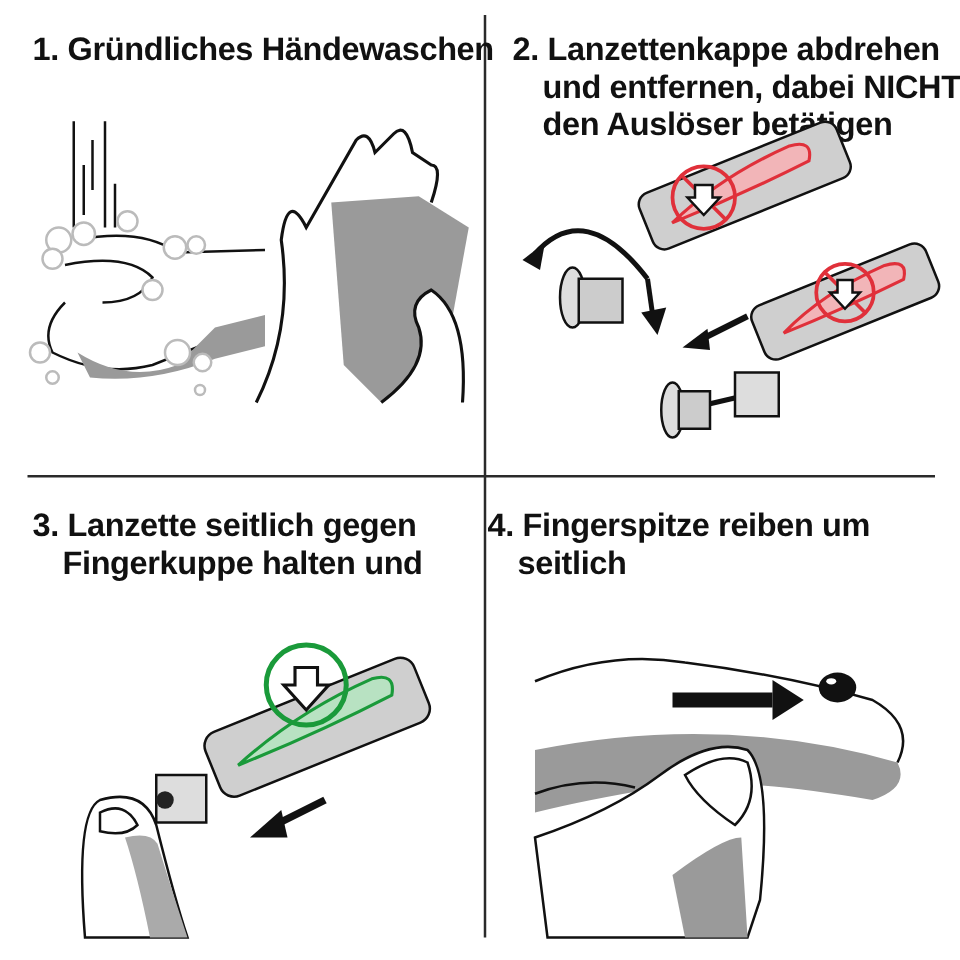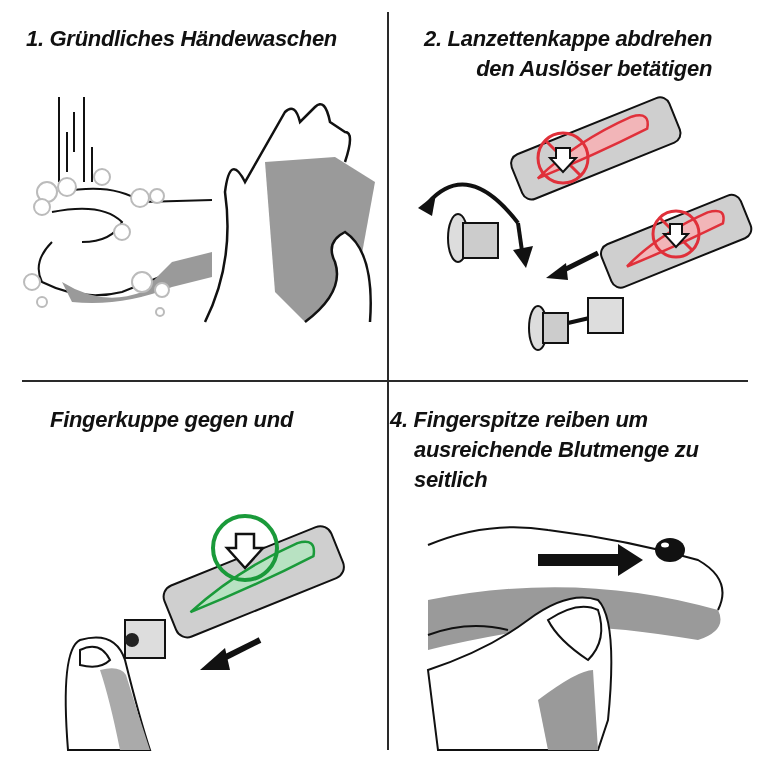--- a/index.html
+++ b/index.html
@@ -1,21 +1,21 @@
 <!DOCTYPE html>
 <html><head>
 <meta charset="utf-8">
 <style>
   html, body { margin:0; padding:0; background:#ffffff; }
   body { width:768px; height:768px; position:relative; overflow:hidden;
          font-family: "Liberation Sans", "DejaVu Sans", sans-serif; color:#111; }
   .vline { position:absolute; left:387px; top:12px; width:2px; height:738px; background:#2a2a2a; }
   .hline { position:absolute; left:22px; top:380px; width:726px; height:2px; background:#2a2a2a; }
   .panel { position:absolute; }
-  .title { position:absolute; font-weight:bold; font-size:22px; line-height:30px; letter-spacing:-0.3px;font-style:italic; }
+  .title { position:absolute; font-weight:bold; font-size:26px; line-height:30px; letter-spacing:-0.3px; }
   .title .line { display:block; white-space:nowrap; }
   .title .indent { padding-left:24px; }
   svg { position:absolute; overflow:visible; }
 </style>
 </head>
 <body>
 
 <div class="vline"></div>
 <div class="hline"></div>
 
@@ -51,22 +51,23 @@
     </g>
   </svg>
   <svg width="170" height="230" style="left:205px;top:92px;">
     <path d="M60 70 L130 65 L170 90 L150 200 L100 230 L70 200 Z" fill="#9a9a9a"></path>
     <path d="M0 230 Q30 170 20 100 Q25 60 40 90 L80 20 Q90 10 95 30 L110 15 Q120 5 125 30 L140 40 Q150 40 140 70" stroke="#111" stroke-width="2.5" fill="none"></path>
     <path d="M100 230 Q140 200 130 170 Q120 150 140 140 Q170 160 165 230" stroke="#111" stroke-width="2.5" fill="#fff"></path>
   </svg>
 </div>
 
 <div class="panel">
-  <div class="title" style="left:424px;top:24px;text-align:right;">
+  <div class="title" style="left:410px;top:24px;">
     <span class="line"><span>2.</span> <span>Lanzettenkappe abdrehen</span></span>
+    <span class="line indent">und entfernen, dabei NICHT</span>
     <span class="line indent">den Auslöser betätigen</span>
   </div>
   <svg width="340" height="240" style="left:408px;top:128px;">
 
     <g transform="translate(100,30) rotate(-22)">
       <rect x="0" y="0" width="170" height="48" rx="10" fill="#cfcfcf" stroke="#111" stroke-width="2"></rect>
       <path d="M20 30 Q70 10 130 8 Q150 10 140 25 Q80 30 20 30 Z" fill="#f2b5b8" stroke="#e0303a" stroke-width="2.5"></path>
     </g>
     <circle cx="155" cy="30" r="25" fill="none" stroke="#e0303a" stroke-width="3"></circle>
     <line x1="138" y1="13" x2="172" y2="47" stroke="#e0303a" stroke-width="3"></line>
@@ -93,21 +94,22 @@
     <line x1="160" y1="195" x2="190" y2="188" stroke="#111" stroke-width="4"></line>
     <rect x="180" y="170" width="35" height="35" fill="#ddd" stroke="#111" stroke-width="2"></rect>
 
     <line x1="190" y1="125" x2="150" y2="145" stroke="#111" stroke-width="5"></line>
     <path d="M138 150 L158 135 L160 152 Z" fill="#111"></path>
   </svg>
 </div>
 
 <div class="panel">
   <div class="title" style="left:26px;top:405px;">
-    <span class="line indent">Fingerkuppe gegen und</span>
+    <span class="line"><span>3.</span> <span>Lanzette seitlich gegen</span></span>
+    <span class="line indent">Fingerkuppe halten und</span>
   </div>
   <svg width="300" height="260" style="left:60px;top:500px;">
     <g transform="translate(100,90) rotate(-22)">
       <rect x="0" y="0" width="180" height="55" rx="12" fill="#cfcfcf" stroke="#111" stroke-width="2"></rect>
       <path d="M20 32 Q80 10 145 8 Q165 10 155 26 Q90 32 20 32 Z" fill="#b8e2c2" stroke="#1a9a3a" stroke-width="2.5"></path>
     </g>
     <circle cx="185" cy="48" r="32" fill="none" stroke="#1a9a3a" stroke-width="4"></circle>
     <path d="M176 34 L194 34 L194 48 L203 48 L185 68 L167 48 L176 48 Z" fill="#fff" stroke="#111" stroke-width="2.5"></path>
     <rect x="65" y="120" width="40" height="38" fill="#ddd" stroke="#111" stroke-width="2"></rect>
     <circle cx="72" cy="140" r="7" fill="#222"></circle>
@@ -117,21 +119,20 @@
 
     <path d="M8 250 Q0 150 20 140 Q55 130 65 160 Q80 220 90 250 Z" fill="#fff" stroke="#111" stroke-width="2"></path>
     <path d="M20 150 Q40 140 50 160 Q40 170 20 165 Z" fill="#fff" stroke="#111" stroke-width="2"></path>
     <path d="M40 170 Q60 165 66 175 Q80 220 90 250 L60 250 Q50 200 40 170 Z" fill="#aaa"></path>
   </svg>
 </div>
 
 <div class="panel">
   <div class="title" style="left:390px;top:405px;">
     <span class="line"><span>4.</span> <span>Fingerspitze reiben um</span></span>
-    <span class="line indent">ausreichende Blutmenge zu</span>
     <span class="line indent">seitlich</span>
   </div>
   <svg width="320" height="230" style="left:428px;top:520px;">
     <path d="M0 80 Q150 50 290 90 Q300 110 270 120 Q150 100 100 110 Q40 120 0 130 Z" fill="#9a9a9a"></path>
     <path d="M0 25 Q60 0 120 10 Q200 20 270 40 Q305 60 290 90" stroke="#111" stroke-width="2" fill="none"></path>
     <path d="M0 115 Q40 100 80 110" stroke="#111" stroke-width="2" fill="none"></path>
     <path d="M0 150 Q60 130 100 100 Q140 70 170 80 Q190 100 180 200 L170 230 L10 230 Z" fill="#fff" stroke="#111" stroke-width="2"></path>
     <path d="M120 100 Q150 80 170 90 Q180 120 160 140 Q130 120 120 100 Z" fill="#fff" stroke="#111" stroke-width="2"></path>
     <path d="M110 180 Q150 150 165 150 L170 230 L120 230 Z" fill="#9a9a9a"></path>
 

